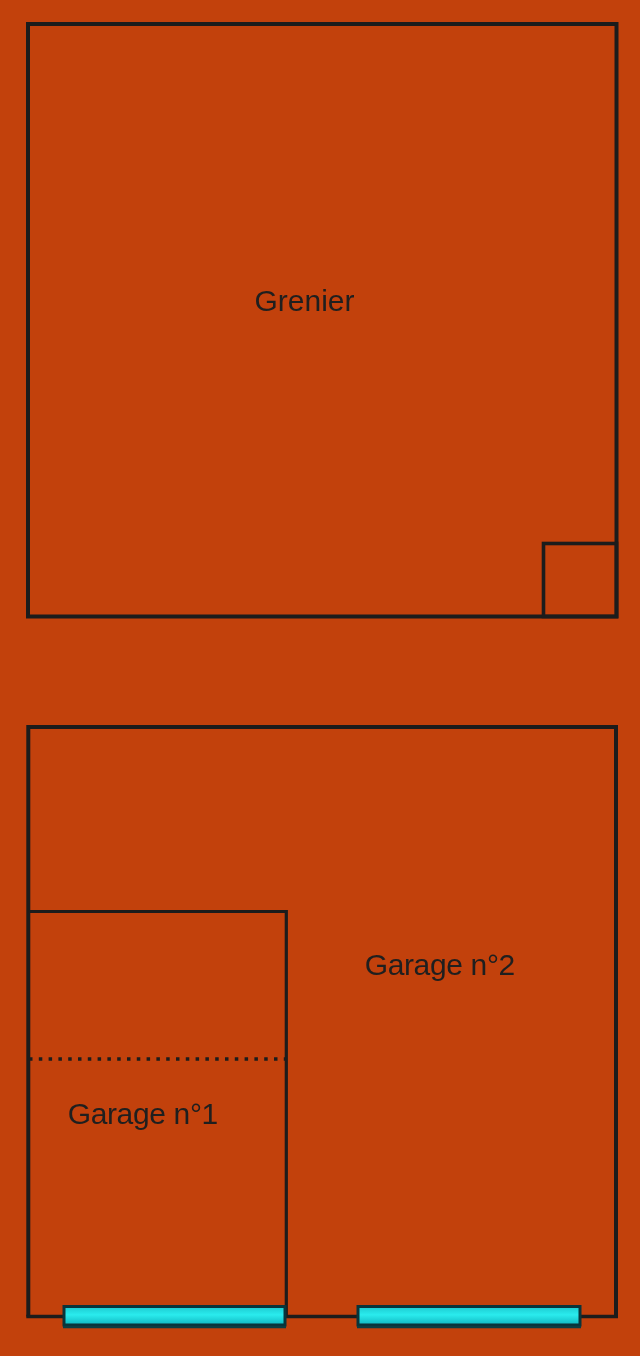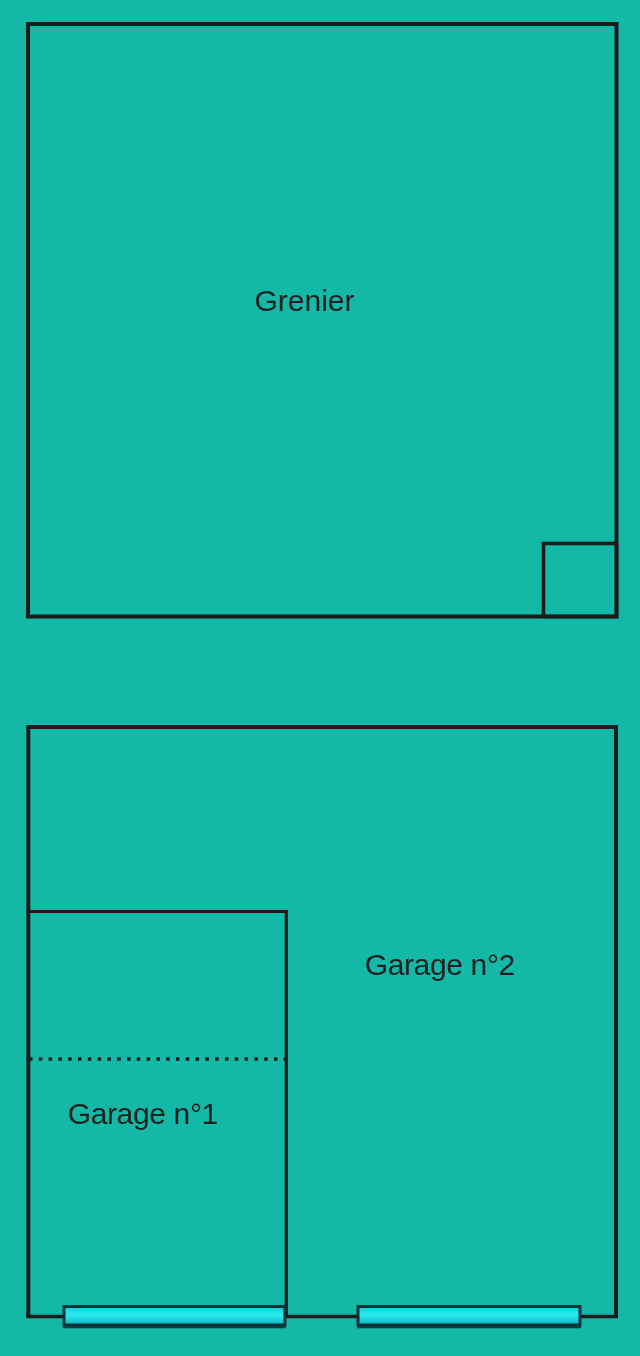--- a/index.html
+++ b/index.html
@@ -1,16 +1,16 @@
 <!DOCTYPE html>
 <html><head>
 <meta charset="utf-8">
 <style>
   html,body{margin:0;padding:0;background:#fdfdfd;}
-  .page{position:relative;width:640px;height:1356px;background:#14b8a6;overflow:hidden;
+  .page{position:relative;width:640px;height:1356px;background:#c2410c;overflow:hidden;
         font-family:"Liberation Sans", sans-serif;}
   svg{position:absolute;left:0;top:0;filter:blur(0.45px);}
 </style>
 </head>
 <body>
 <div class="page">
 <svg width="640" height="1356" viewBox="0 0 640 1356">
   <defs>
     <linearGradient id="doorg" x1="0" y1="0" x2="0" y2="1">
       <stop offset="0" stop-color="#1cc9cf"></stop>

